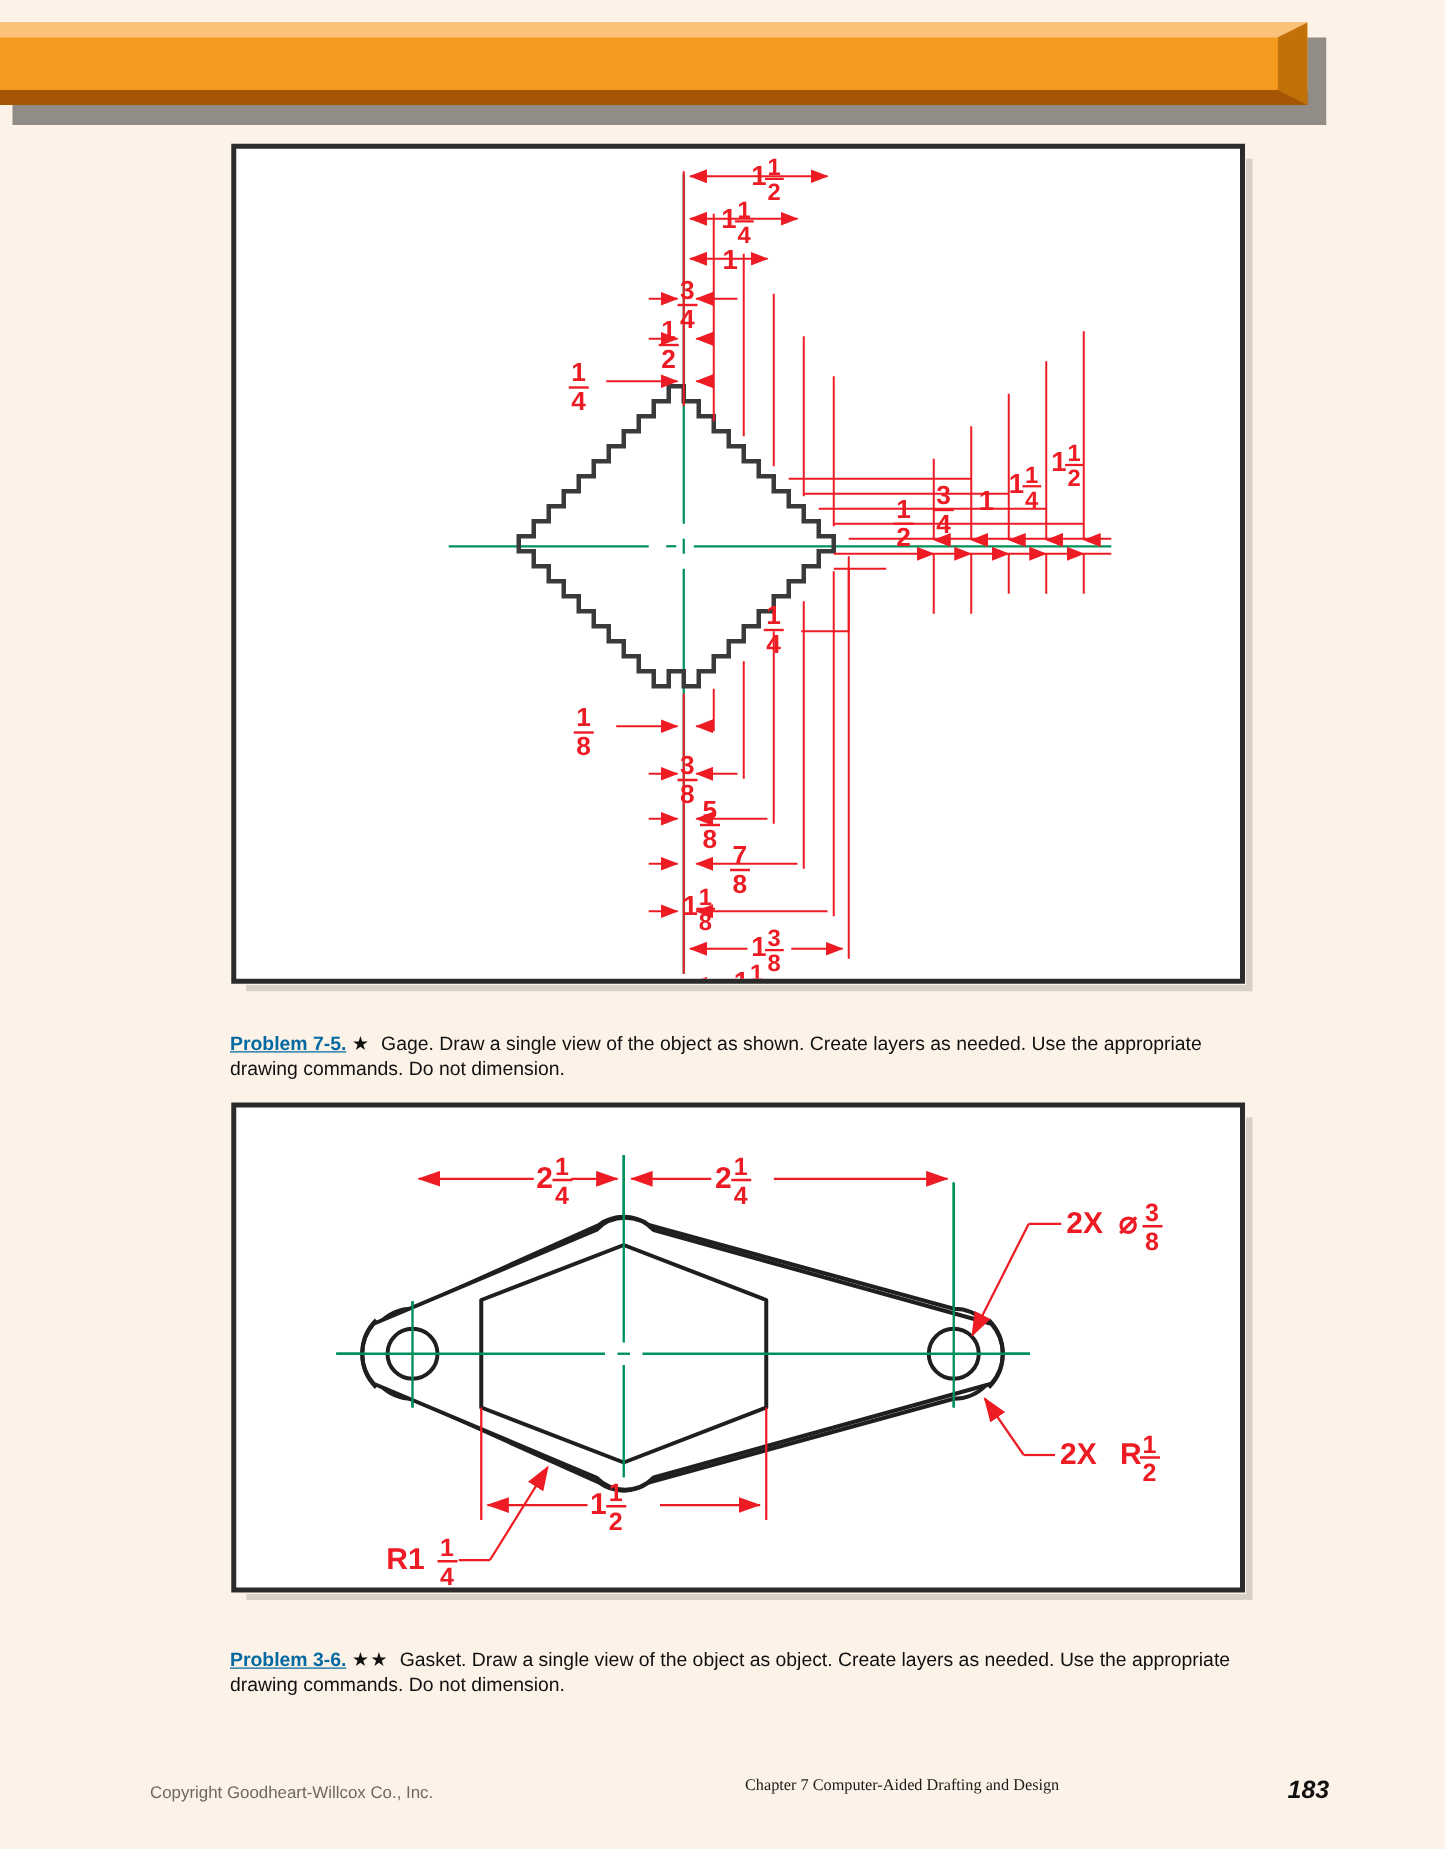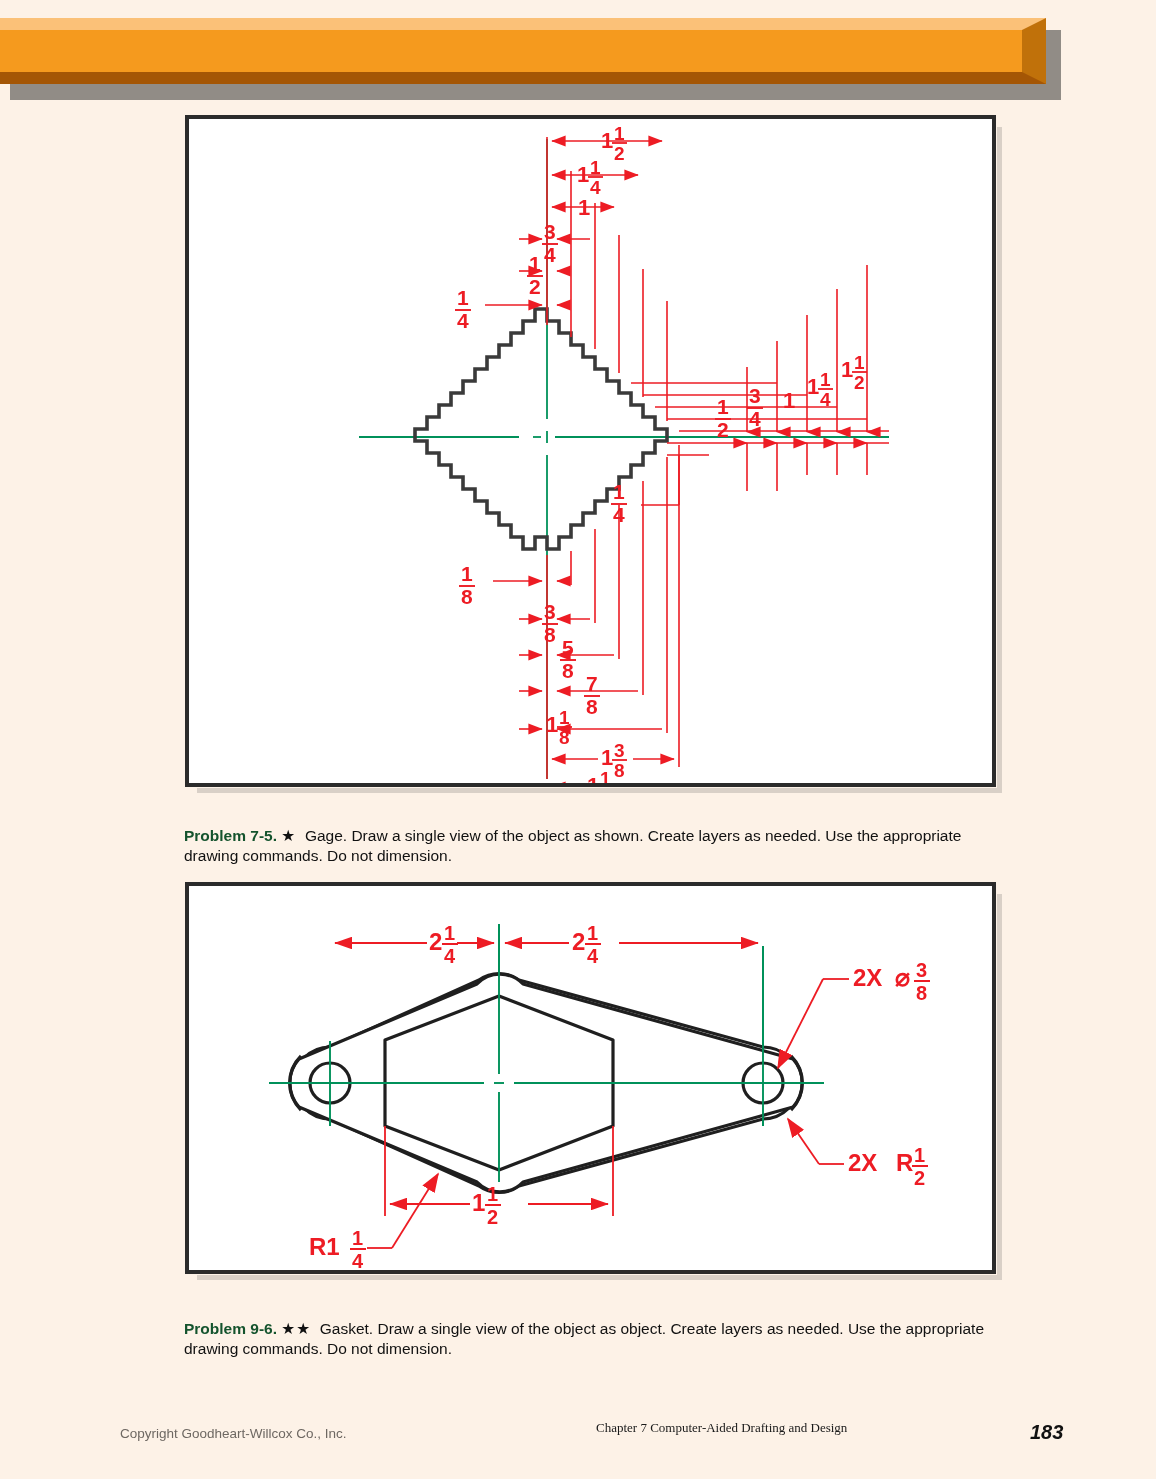--- a/index.html
+++ b/index.html
@@ -23,21 +23,21 @@
   
   .figure-box{position:absolute;background:#FFFFFF;border:4px solid #2B2B2B;box-sizing:border-box;}
   .figure-box::after{content:"";position:absolute;left:3px;top:3px;right:-5px;bottom:-5px;
       box-shadow:5px 5px 0 0 rgba(150,145,140,.35);z-index:-1;}
   #figure-1{left:185px;top:115px;width:811px;height:672px;}
   #figure-2{left:185px;top:882px;width:811px;height:392px;}
 
   
   .caption{position:absolute;width:812px;left:184px;
       font-size:15.5px;line-height:20.5px;color:#111;}
-  .caption .pnum{color:#14532d;font-weight:bold;}
+  .caption .pnum{color:#0369a1;font-weight:bold;text-decoration:underline;}
   .caption .stars{color:#111;letter-spacing:1px;}
   #caption-1{top:810px;}
   #caption-2{top:1303px;}
 
   
   #footer{position:absolute;left:0;top:1420px;width:1156px;height:40px;}
   #footer .copyright{position:absolute;left:120px;top:6px;font-size:13.5px;color:#6E6862;}
   #footer .chapter{position:absolute;left:596px;top:0px;font-size:13px;color:#1A1A1A;
         font-family:"Liberation Serif", serif;}
   #footer .pageno{position:absolute;left:1030px;top:1px;font-size:20px;font-weight:bold;color:#111;
@@ -453,21 +453,21 @@
   <g fill="#ED1C24">
     <text x="120" y="369" font-size="24" font-weight="bold">R1</text>
     <text x="163" y="359" font-size="20" font-weight="bold">1</text>
     <line x1="161" y1="363" x2="177" y2="363" stroke="#ED1C24" stroke-width="2"></line>
     <text x="163" y="382" font-size="20" font-weight="bold">4</text>
   </g>
 </svg>
 </div>
 
 <p class="caption" id="caption-2">
-  <span class="pnum">Problem 9-6.</span>
+  <span class="pnum">Problem 3-6.</span>
   <span class="stars">★★</span>&nbsp;
   <span>Gasket. Draw a single view of the object as object. Create layers as needed. Use the appropriate drawing commands. Do not dimension.</span>
 </p>
 
 <div id="footer">
   <div class="copyright">Copyright Goodheart-Willcox Co., Inc.</div>
   <div class="chapter">Chapter 7  Computer-Aided Drafting and Design</div>
   <div class="pageno">183</div>
 </div>
 

